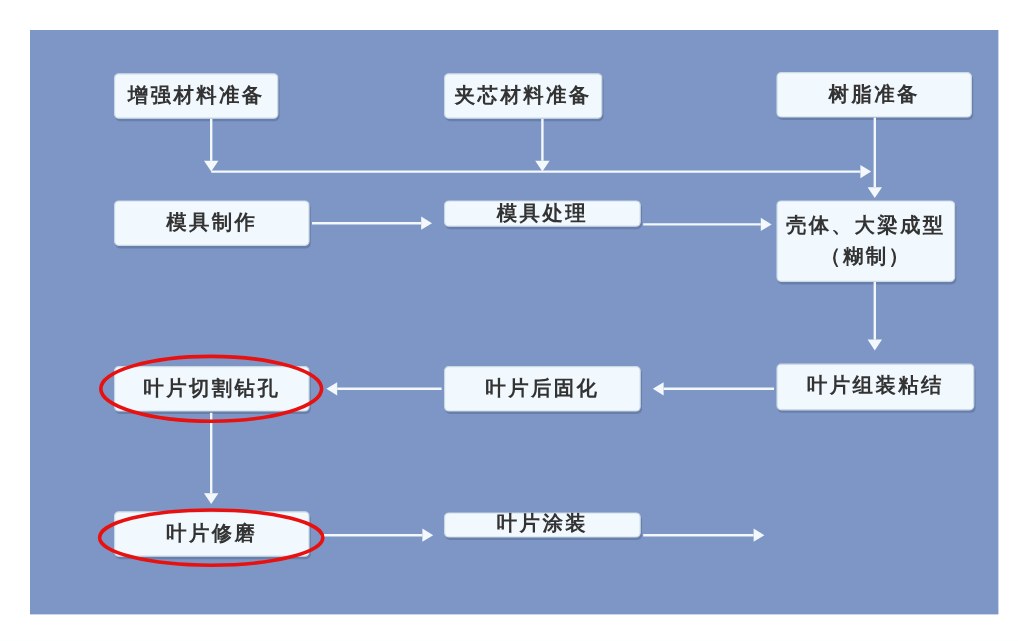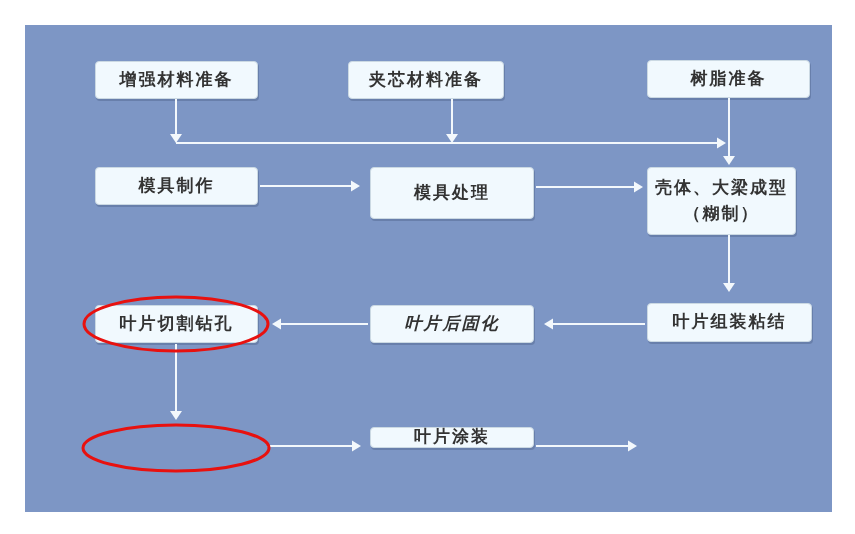--- a/index.html
+++ b/index.html
@@ -46,51 +46,54 @@
   .edge-line { stroke: #F3F8FC; stroke-width: 2; }
   .edge-head { fill: #F3F8FC; stroke: none; }
   .highlight-ellipse { fill: none; stroke-width: 3; }
 </style>
 </head>
 <body>
 
 <div id="stage">
   <div id="panel"></div>
 
-  <div class="node" style="left:95px;  top:61px;  width:163px; height:38px;">
+  <div class="node" style="left:95px;  top:61px;  width:137px; height:38px;">
     <span>增强材料准备</span>
   </div>
-  <div class="node" style="left:348px; top:61px;  width:156px; height:38px;">
+  <div class="node" style="left:370px; top:61px;  width:132px; height:38px;">
     <span>夹芯材料准备</span>
   </div>
   <div class="node" style="left:95px;  top:167px; width:163px; height:38px;">
     <span>模具制作</span>
   </div>
 
   <div class="node" style="left:647px; top:60px;  width:163px; height:38px;">
     <span>树脂准备</span>
   </div>
-  <div class="node" style="left:370px; top:167px; width:164px; height:52px;">
+  <div class="node" style="left:370px; top:167px; width:164px; height:22px;">
     <span>模具处理</span>
   </div>
   <div class="node" style="left:647px; top:167px; width:149px; height:68px;">
     <span>壳体、大梁成型</span>
     <span>（糊制）</span>
   </div>
 
   <div class="node" style="left:95px;  top:305px; width:163px; height:38px;">
     <span>叶片切割钻孔</span>
   </div>
-  <div class="node" style="left:370px; top:305px; width:164px; height:38px;font-style:italic;">
+  <div class="node" style="left:370px; top:305px; width:164px; height:38px;">
     <span>叶片后固化</span>
   </div>
   <div class="node" style="left:647px; top:303px; width:165px; height:39px;">
     <span>叶片组装粘结</span>
   </div>
 
+  <div class="node" style="left:95px;  top:426px; width:163px; height:38px;">
+    <span>叶片修磨</span>
+  </div>
   <div class="node" style="left:370px; top:427px; width:164px; height:21px;">
     <span>叶片涂装</span>
   </div>
 
   <svg id="edge-layer" viewBox="0 0 855 534" xmlns="http://www.w3.org/2000/svg">
 
     <g>
       <line class="edge-line" x1="176" y1="99" x2="176" y2="134" stroke="#F3F8FC"></line>
       <polygon class="edge-head" points="170,134 182,134 176,143" fill="#F3F8FC"></polygon>
     </g>

